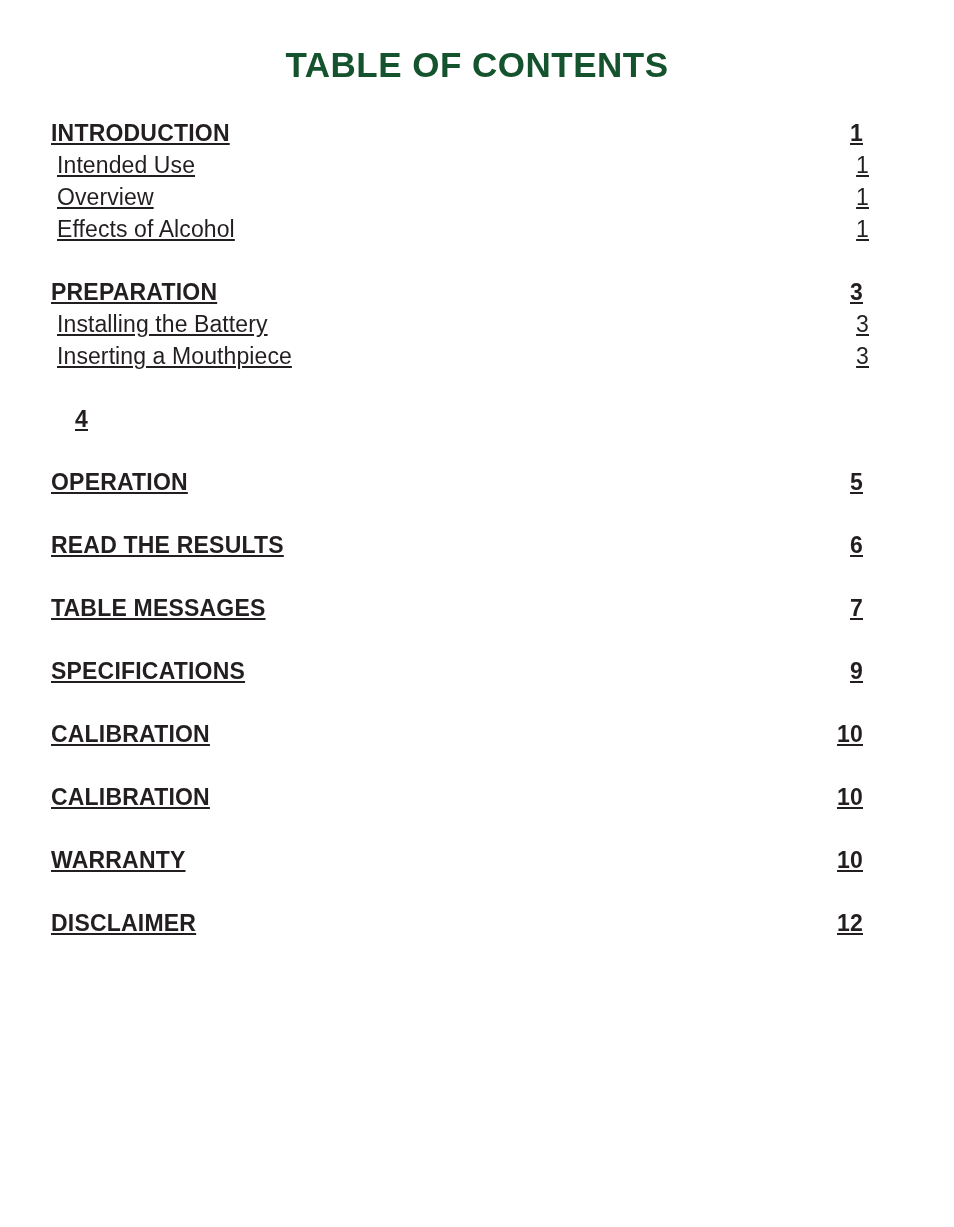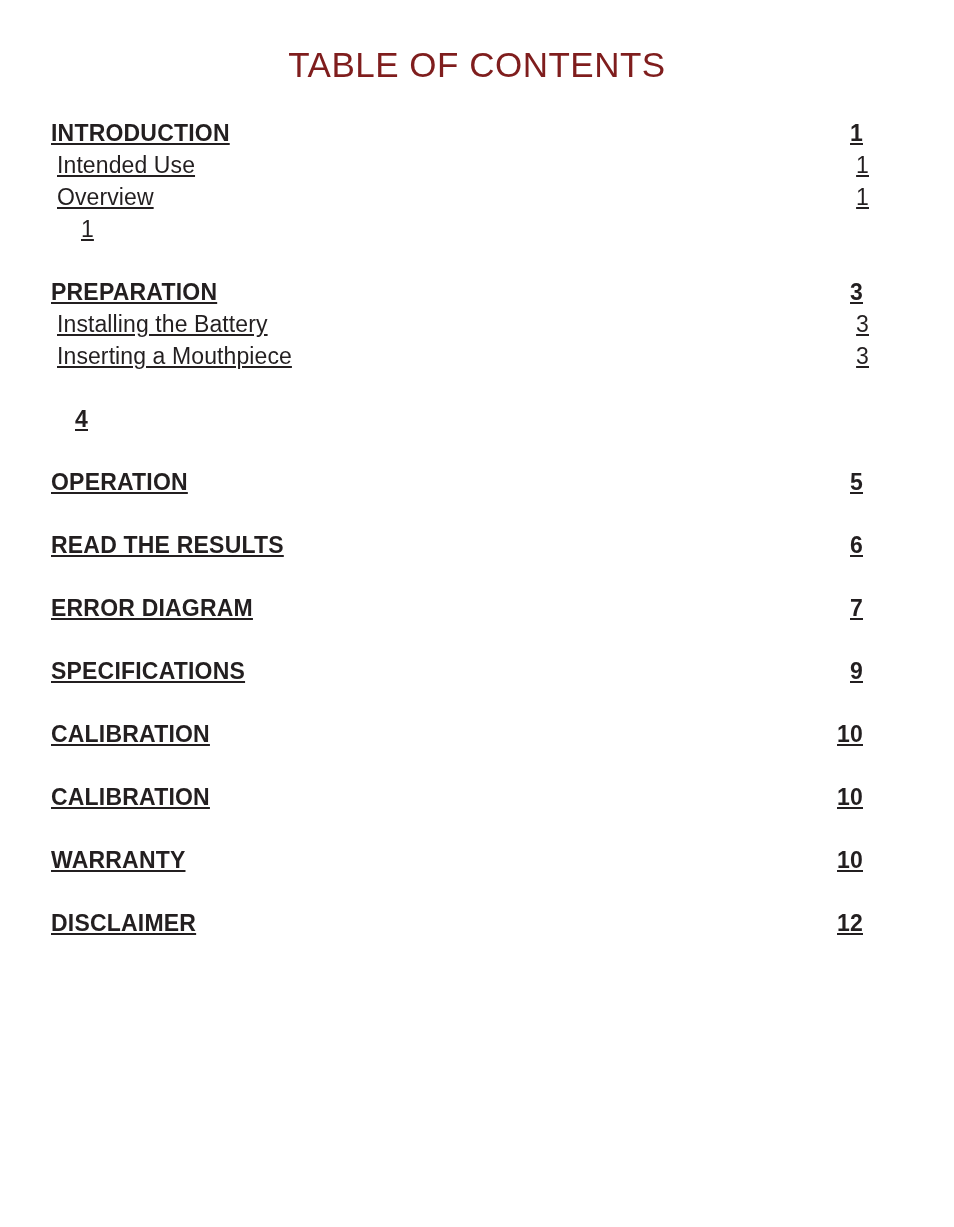--- a/index.html
+++ b/index.html
@@ -22,24 +22,24 @@
   }
 
   
   .doc-title {
     position: absolute;
     top: 44px;
     left: 0;
     width: 954px;
     text-align: center;
     font-size: 35px;
-    font-weight: normal;
+    font-weight: bold;
     letter-spacing: 0.5px;
     line-height: 42px;
-    color: #7f1d1d;
+    color: #14532d;
     white-space: nowrap;
   }
 
   
   .toc {
     position: absolute;
     top: 117px;
     left: 51px;
     width: 812px;  
   }
@@ -111,20 +111,21 @@
         </div>
         <div class="toc-row level-sub">
           <span class="entry-label">Intended Use</span>
           <span class="entry-page">1</span>
         </div>
         <div class="toc-row level-sub">
           <span class="entry-label">Overview</span>
           <span class="entry-page">1</span>
         </div>
         <div class="toc-row level-sub">
+          <span class="entry-label">Effects of Alcohol</span>
           <span class="entry-page">1</span>
         </div>
       </div>
       <div class="toc-group">
         <div class="toc-row level-section">
           <span class="entry-label">PREPARATION</span>
           <span class="entry-page">3</span>
         </div>
         <div class="toc-row level-sub">
           <span class="entry-label">Installing the Battery</span>
@@ -147,21 +148,21 @@
         </div>
       </div>
       <div class="toc-group">
         <div class="toc-row level-section">
           <span class="entry-label">READ THE RESULTS</span>
           <span class="entry-page">6</span>
         </div>
       </div>
       <div class="toc-group">
         <div class="toc-row level-section">
-          <span class="entry-label">ERROR DIAGRAM</span>
+          <span class="entry-label">TABLE MESSAGES</span>
           <span class="entry-page">7</span>
         </div>
       </div>
       <div class="toc-group">
         <div class="toc-row level-section">
           <span class="entry-label">SPECIFICATIONS</span>
           <span class="entry-page">9</span>
         </div>
       </div>
       <div class="toc-group">

